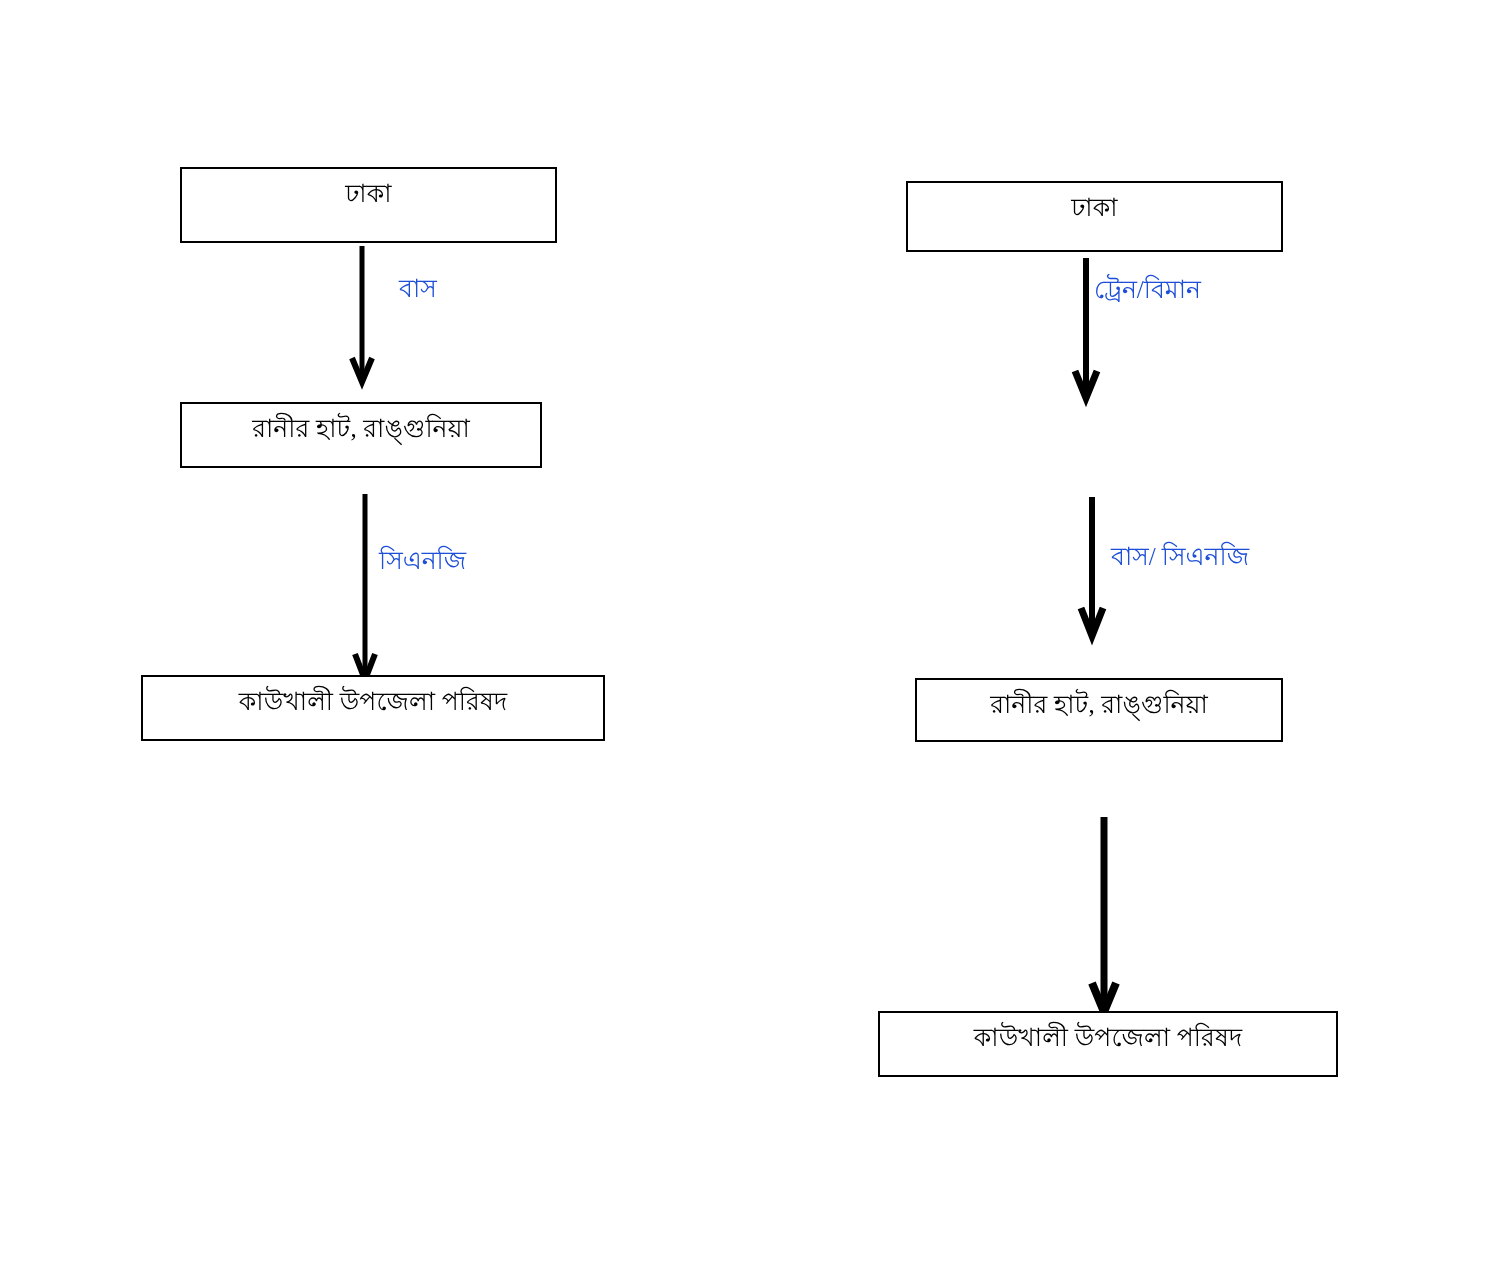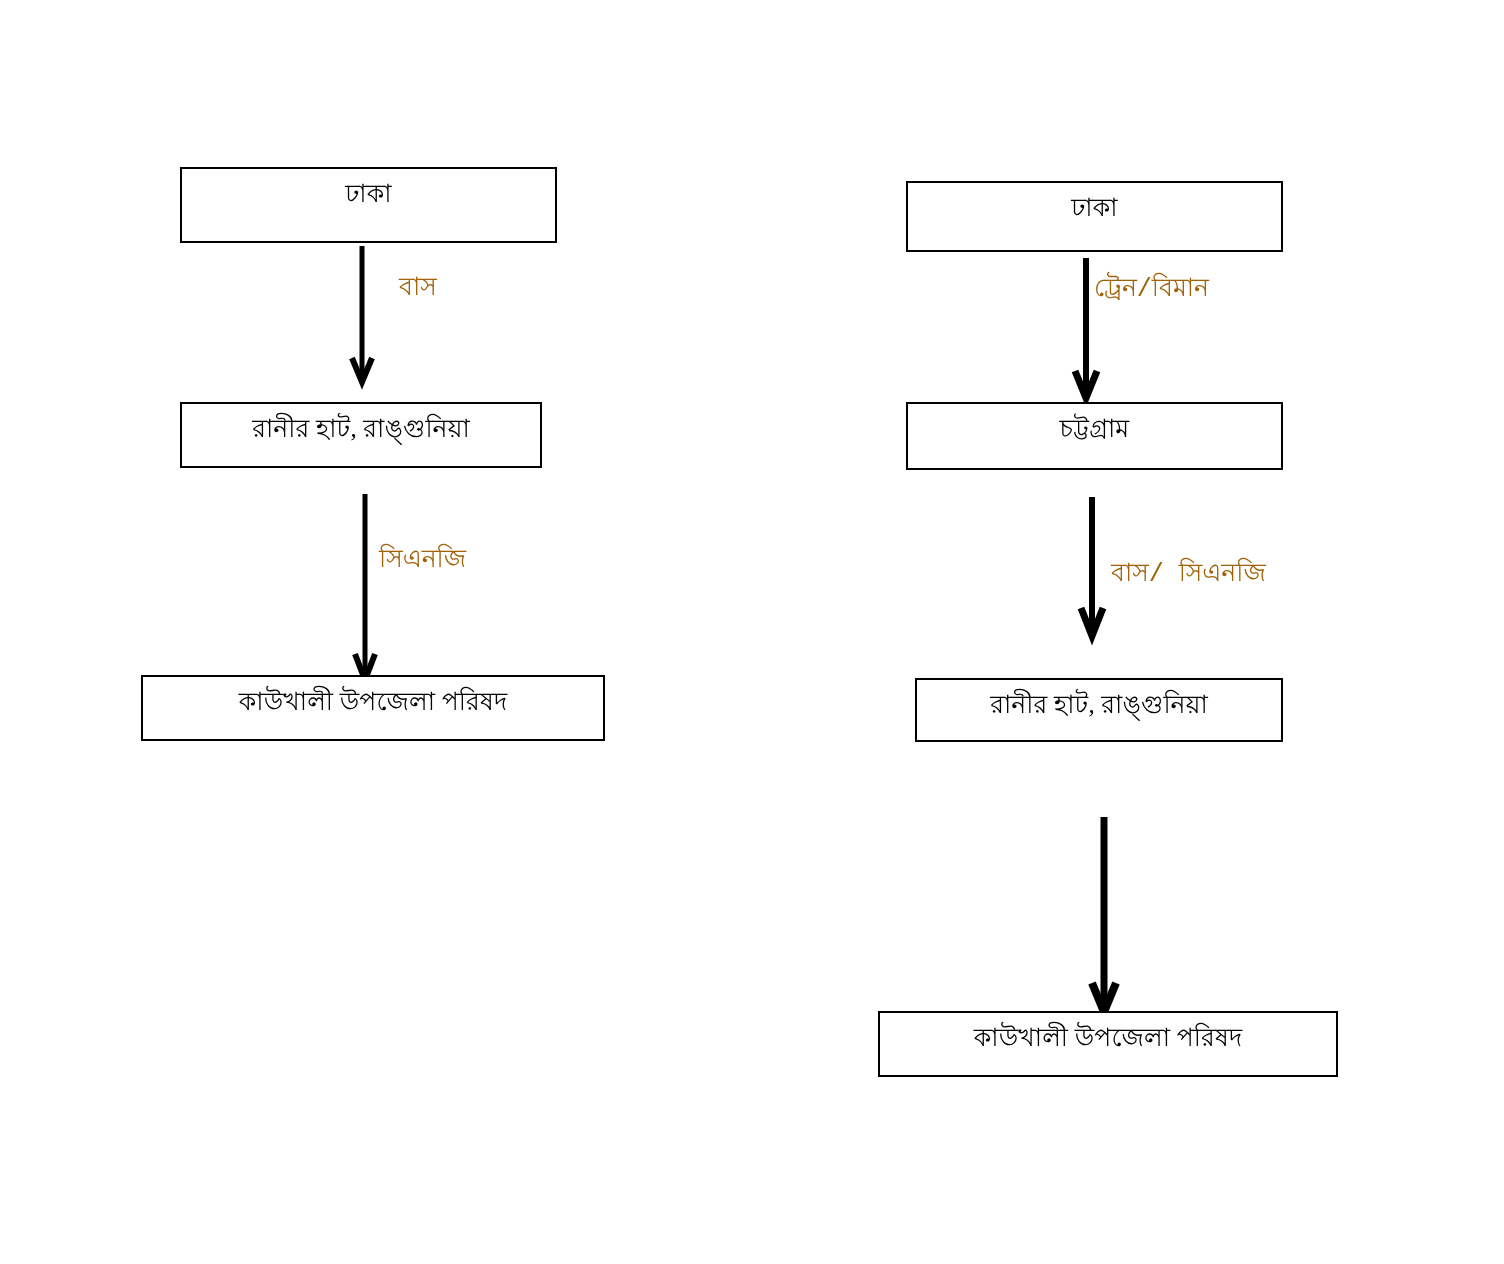--- a/index.html
+++ b/index.html
@@ -51,22 +51,21 @@
     display: block;
     overflow: visible;
   }
 
   
   .edge-label {
     position: absolute;
     font-size: 25px;
     line-height: 1;
     white-space: nowrap;
-    color: #a16207;
-    font-family: Liberation Mono, monospace;
+    color: #1d4ed8;
   }
 
   
   #node-l1 { left: 180px;  top: 167px;  width: 377px; height: 76px; }
   #node-l2 { left: 180px;  top: 402px;  width: 362px; height: 66px; }
   #node-l3 { left: 141px;  top: 675px;  width: 464px; height: 66px; }
 
   #arrow-l1 { left: 351px; top: 246px; }
   #arrow-l2 { left: 354px; top: 494px; }
 
@@ -77,21 +76,21 @@
   #node-r1 { left: 906px;  top: 181px;  width: 377px; height: 71px; }
   #node-r2 { left: 906px;  top: 402px;  width: 377px; height: 68px; }
   #node-r3 { left: 915px;  top: 678px;  width: 368px; height: 64px; }
   #node-r4 { left: 878px;  top: 1011px; width: 460px; height: 66px; }
 
   #arrow-r1 { left: 1075px; top: 258px; }
   #arrow-r2 { left: 1081px; top: 497px; }
   #arrow-r3 { left: 1092px; top: 817px; }
 
   #edge-label-r1 { left: 1094px; top: 277px; text-align: center; }
-  #edge-label-r2 { left: 1111px; top: 562px; text-align: right; }
+  #edge-label-r2 { left: 1111px; top: 544px; text-align: right; }
 </style>
 </head>
 <body>
 
 <div class="canvas">
 
   <div class="node" id="node-l1">
     <span class="node-label">ঢাকা</span>
   </div>
 
@@ -127,23 +126,20 @@
 
   <div class="arrow" id="arrow-r1">
     <svg width="30" height="142" viewBox="0 0 30 142" aria-hidden="true">
       <line x1="11" y1="0" x2="11" y2="136" stroke="#000" stroke-width="6"></line>
       <polyline points="0,113 11,140 22,113" fill="none" stroke="#000" stroke-width="7"></polyline>
     </svg>
   </div>
 
   <div class="edge-label" id="edge-label-r1">ট্রেন/বিমান</div>
 
-  <div class="node" id="node-r2">
-    <span class="node-label">চট্টগ্রাম</span>
-  </div>
 
   <div class="arrow" id="arrow-r2">
     <svg width="30" height="142" viewBox="0 0 30 142" aria-hidden="true">
       <line x1="11" y1="0" x2="11" y2="136" stroke="#000" stroke-width="6"></line>
       <polyline points="0,111 11,139 22,111" fill="none" stroke="#000" stroke-width="7"></polyline>
     </svg>
   </div>
 
   <div class="edge-label" id="edge-label-r2">বাস/ সিএনজি</div>
 

